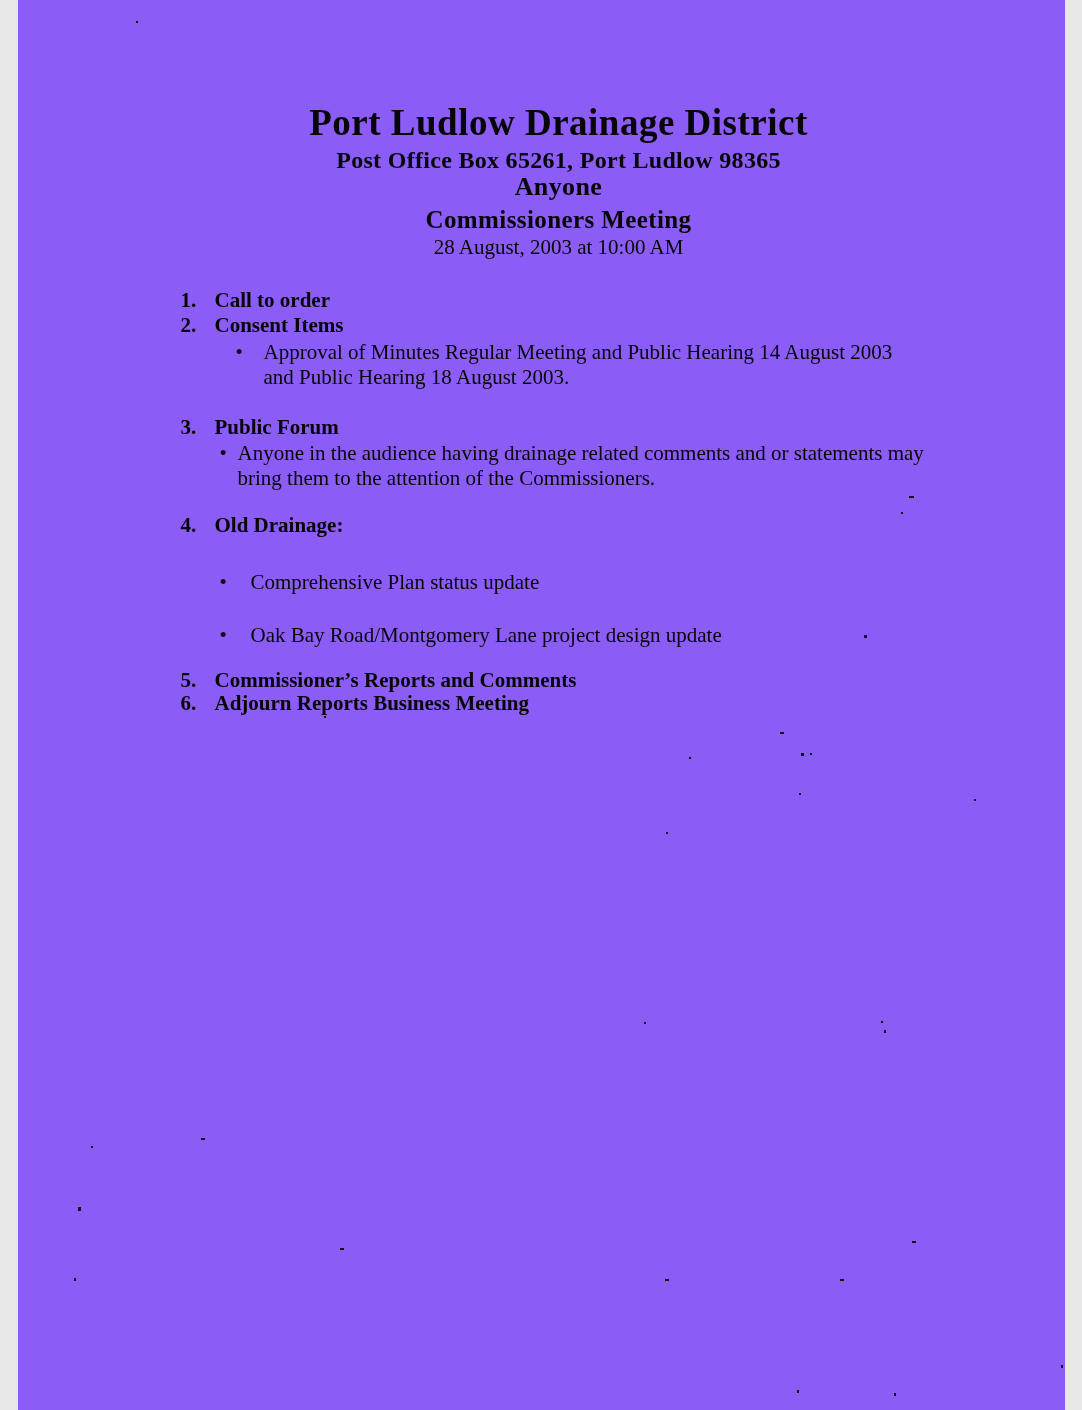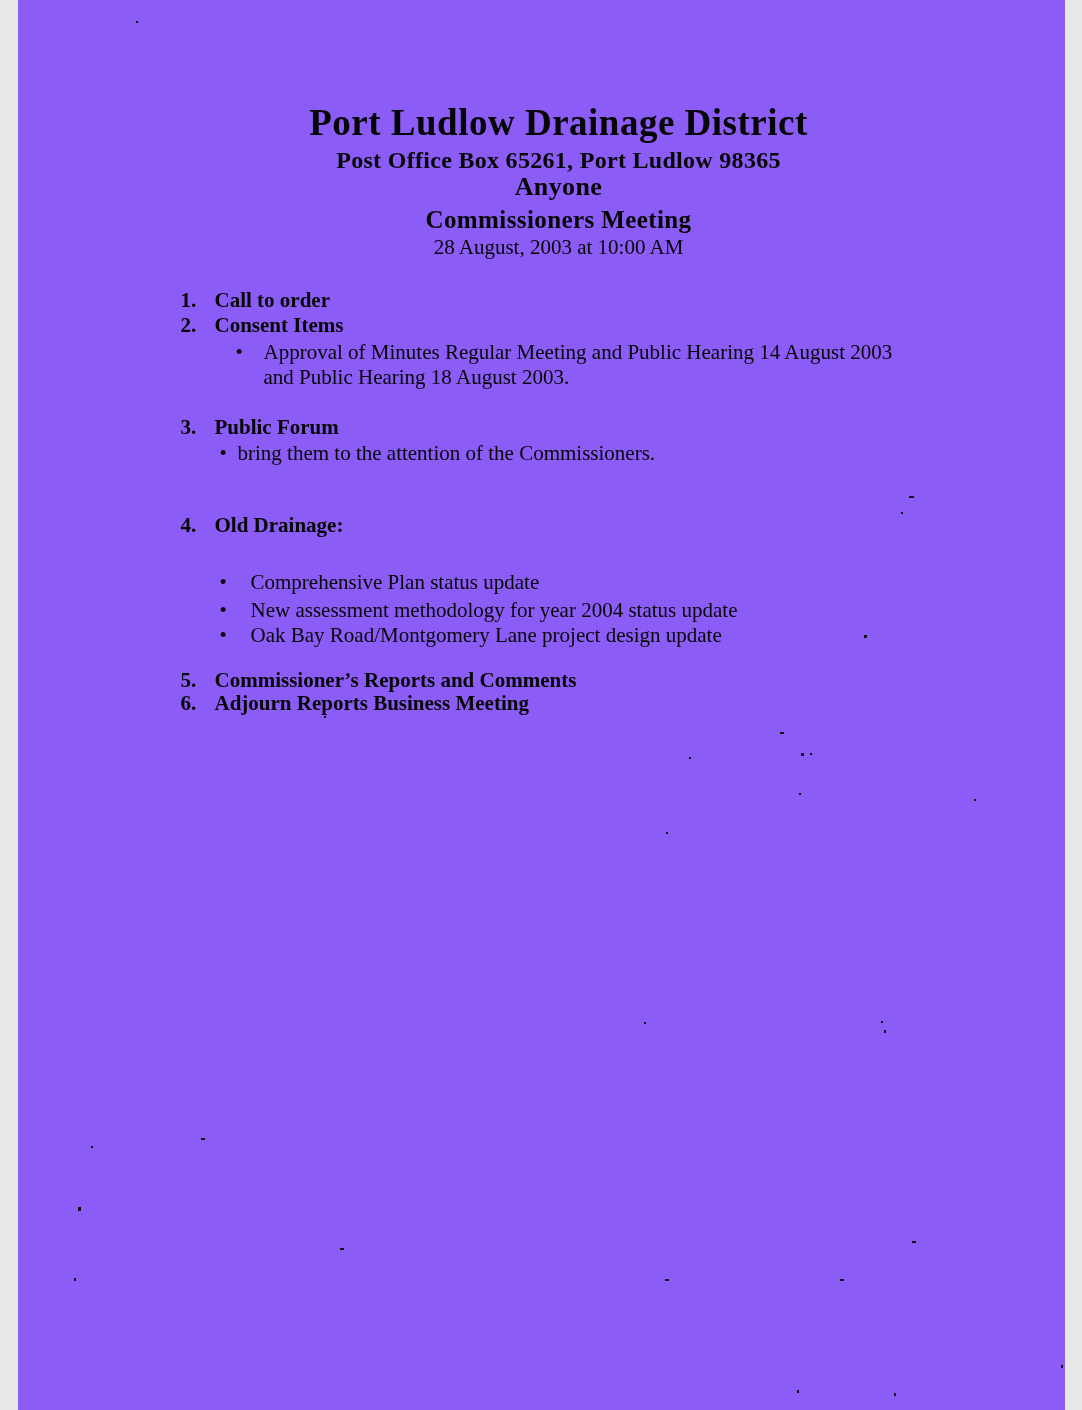--- a/index.html
+++ b/index.html
@@ -67,34 +67,31 @@
       <div>and Public Hearing 18 August 2003.</div>
     </div>
   </div>
 
   <div class="num-item" style="top:417px">
     <span class="num">3.</span><span class="lbl">Public Forum</span>
   </div>
   <div class="bullet lvl-b" style="top:441px">
     <span class="dot"></span>
     <div class="btext">
+      <div>Anyone in the audience having drainage related comments and or statements may</div>
       <div>bring them to the attention of the Commissioners.</div>
     </div>
   </div>
 
   <div class="num-item" style="top:515px">
     <span class="num">4.</span><span class="lbl">Old Drainage:</span>
   </div>
   <div class="bullet lvl-b single" style="top:572px">
     <span class="dot"></span>
     <div class="btext">Comprehensive Plan status update</div>
-  </div>
-  <div class="bullet lvl-b single" style="top:600px">
-    <span class="dot"></span>
-    <div class="btext">New assessment methodology for year 2004 status update</div>
   </div>
   <div class="bullet lvl-b single" style="top:625px">
     <span class="dot"></span>
     <div class="btext">Oak Bay Road/Montgomery Lane project design update</div>
   </div>
 
   <div class="num-item" style="top:670px">
     <span class="num">5.</span><span class="lbl">Commissioner’s Reports and Comments</span>
   </div>
 

